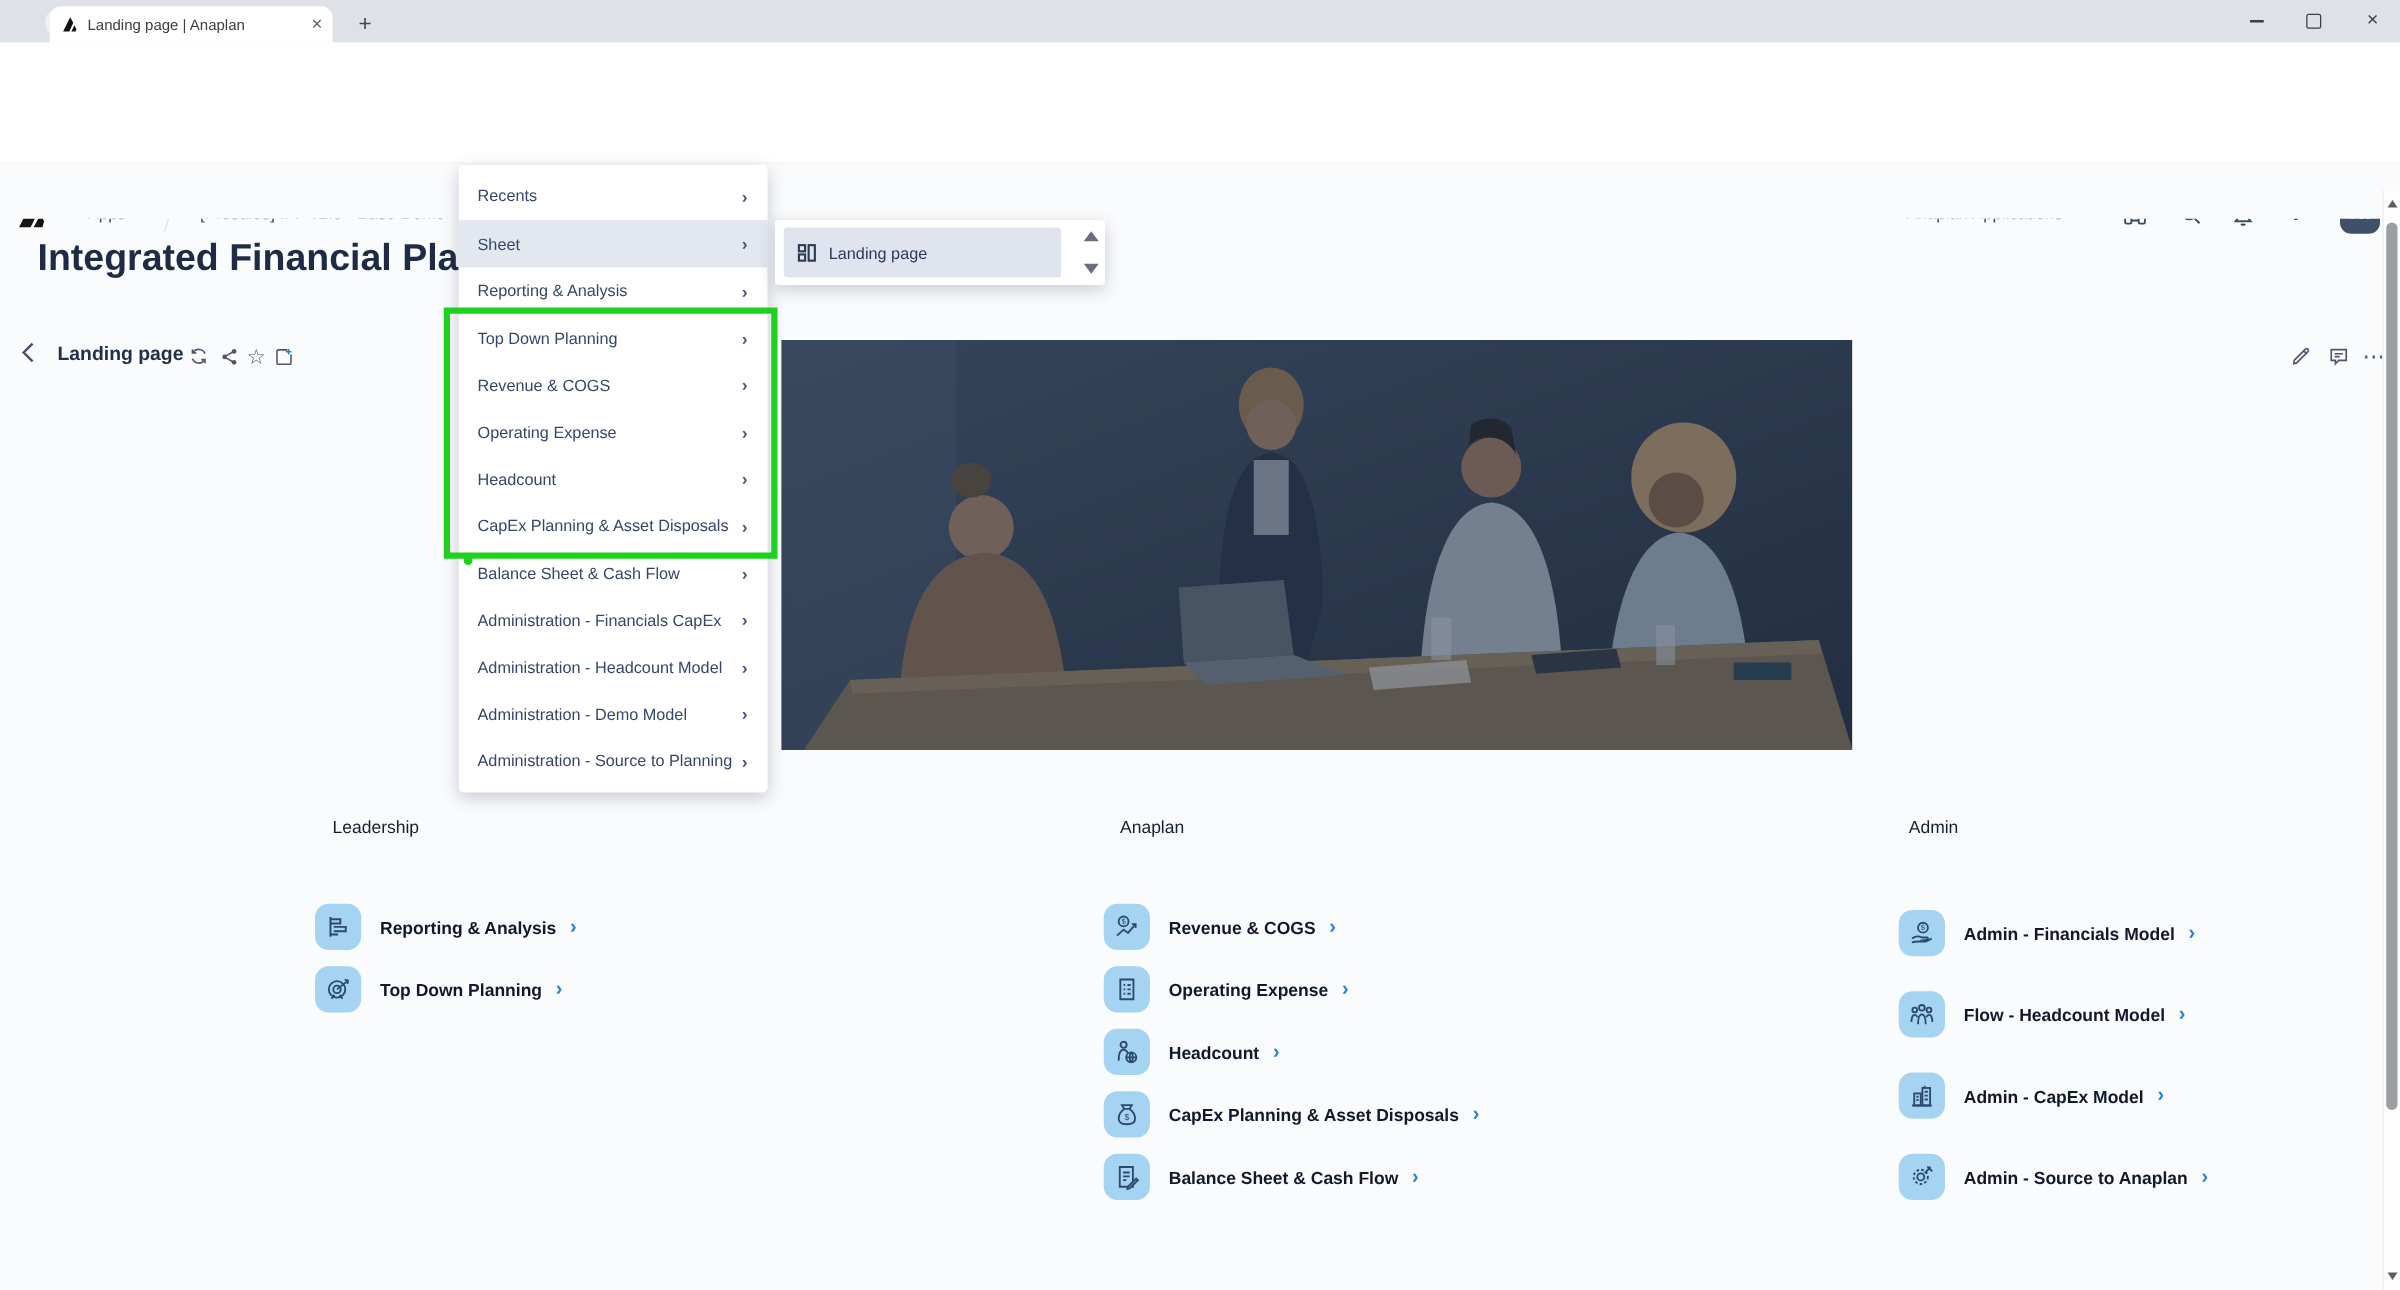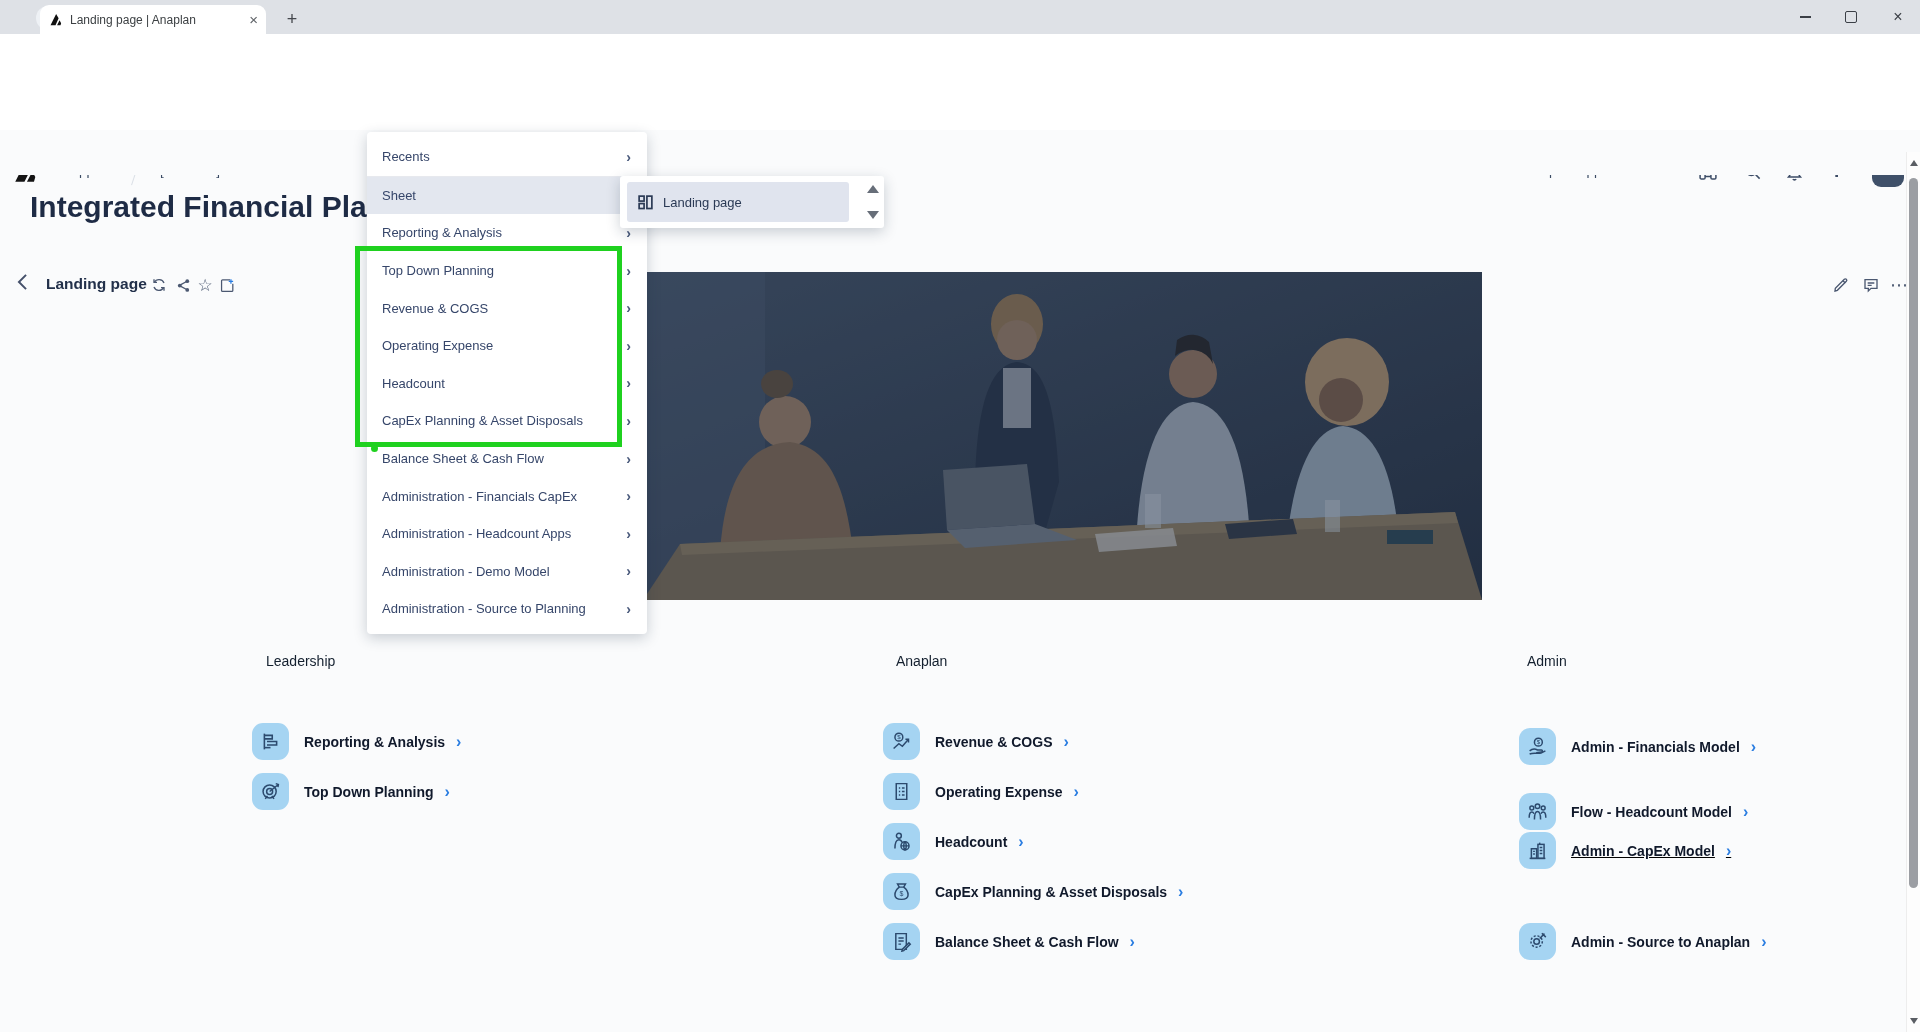--- a/index.html
+++ b/index.html
@@ -58,21 +58,21 @@
   
   .h1{position:absolute;left:30px;top:190px;font-size:30px;font-weight:bold;color:#1e2b45;z-index:1;}
   .hero{position:absolute;left:625px;top:272px;width:857px;height:328px;z-index:1;overflow:hidden;}
   .secttl{position:absolute;font-size:14px;font-weight:normal;color:#14202f;z-index:1;}
   .li{position:absolute;display:flex;align-items:center;gap:15px;z-index:1;}
   .tile{width:37px;height:37px;border-radius:11px;background:#a5d4f2;display:flex;align-items:center;justify-content:center;flex:0 0 auto;}
   .li .lbl{font-size:14px;font-weight:bold;color:#10192b;white-space:nowrap;}
   .li .go{color:#2a7de1;font-weight:bold;font-size:16px;line-height:1;margin-left:-4px;}
 
   
-  .dd{position:absolute;left:367px;top:132px;width:280px;background:#fff;border-radius:4px;z-index:50;
+  .dd{position:absolute;left:367px;top:132px;width:247px;background:#fff;border-radius:4px;z-index:50;
     box-shadow:0 4px 14px rgba(25,39,63,.22);padding:6px 0;}
   .ddr{height:37.6px;display:flex;align-items:center;justify-content:space-between;
     padding:0 16px 0 15px;font-size:13px;color:#36466a;}
   .ddr .arr{color:#48587a;font-weight:bold;font-size:14px;}
   .ddr.hl{background:#e3e7ef;}
   .ddv{height:1px;background:#e7e9ee;margin:0;}
   .submenu{position:absolute;left:620px;top:176px;width:264px;height:52px;background:#fff;border-radius:3px;z-index:50;
     box-shadow:0 4px 14px rgba(25,39,63,.22);}
   .subitem{position:absolute;left:7px;top:6px;width:222px;height:40px;background:#e0e4ee;border-radius:3px;
     display:flex;align-items:center;gap:9px;padding:0 10px;box-sizing:border-box;font-size:13px;color:#2b3a55;}
@@ -422,21 +422,21 @@
           <circle cx="5.5" cy="8" r="2.2"></circle>
           <circle cx="18.5" cy="8" r="2.2"></circle>
           <path d="M8.5 21 C8.5 15 10 12 12 12 C14 12 15.5 15 15.5 21"></path>
           <path d="M2.5 19 C2.5 14.5 3.8 12.5 5.5 12.5 C6.6 12.5 7.4 13.2 8 14.5"></path>
           <path d="M21.5 19 C21.5 14.5 20.2 12.5 18.5 12.5 C17.4 12.5 16.6 13.2 16 14.5"></path>
         </svg>
     </span>
     <span class="lbl">Flow - Headcount Model</span>
     <span class="go">›</span>
   </div>
-  <div class="li" style="left:1519px;top:832px;text-decoration:underline;">
+  <div class="li" style="left:1519px;top:858px;">
     <span class="tile">
       <svg width="21" height="21" viewBox="0 0 24 24" fill="none" stroke="#2c4a6e" stroke-width="1.7">
           <path d="M3 21 H21"></path>
           <rect x="5" y="10" width="6" height="11"></rect>
           <rect x="12.5" y="5" width="7" height="16"></rect>
           <path d="M14.5 3 V5"></path>
           <path d="M7 13 H9 M7 16 H9 M14.5 8.5 H17.5 M14.5 12 H17.5 M14.5 15.5 H17.5"></path>
         </svg>
     </span>
     <span class="lbl">Admin - CapEx Model</span>
@@ -490,21 +490,21 @@
       </div>
     <div class="ddr">
         <span>Balance Sheet &amp; Cash Flow</span>
         <span class="arr">›</span>
       </div>
     <div class="ddr">
         <span>Administration - Financials CapEx</span>
         <span class="arr">›</span>
       </div>
     <div class="ddr">
-        <span>Administration - Headcount Apps</span>
+        <span>Administration - Headcount Model</span>
         <span class="arr">›</span>
       </div>
     <div class="ddr">
         <span>Administration - Demo Model</span>
         <span class="arr">›</span>
       </div>
     <div class="ddr">
         <span>Administration - Source to Planning</span>
         <span class="arr">›</span>
       </div>

